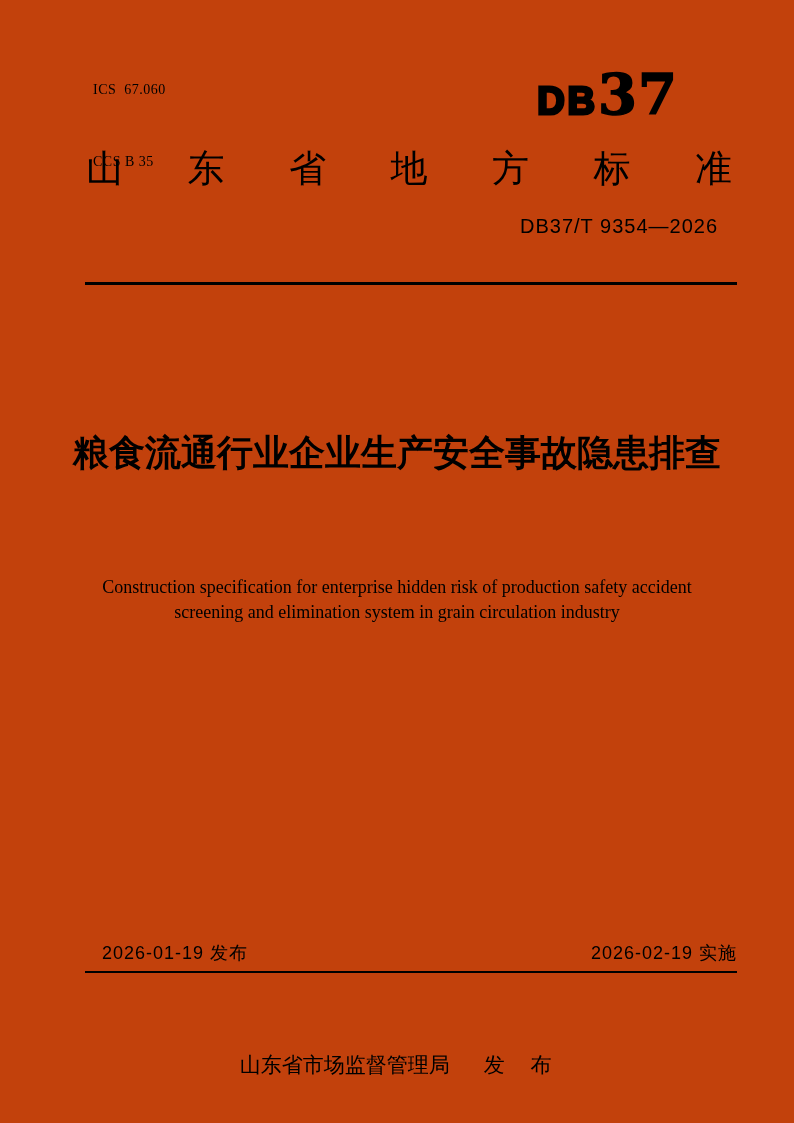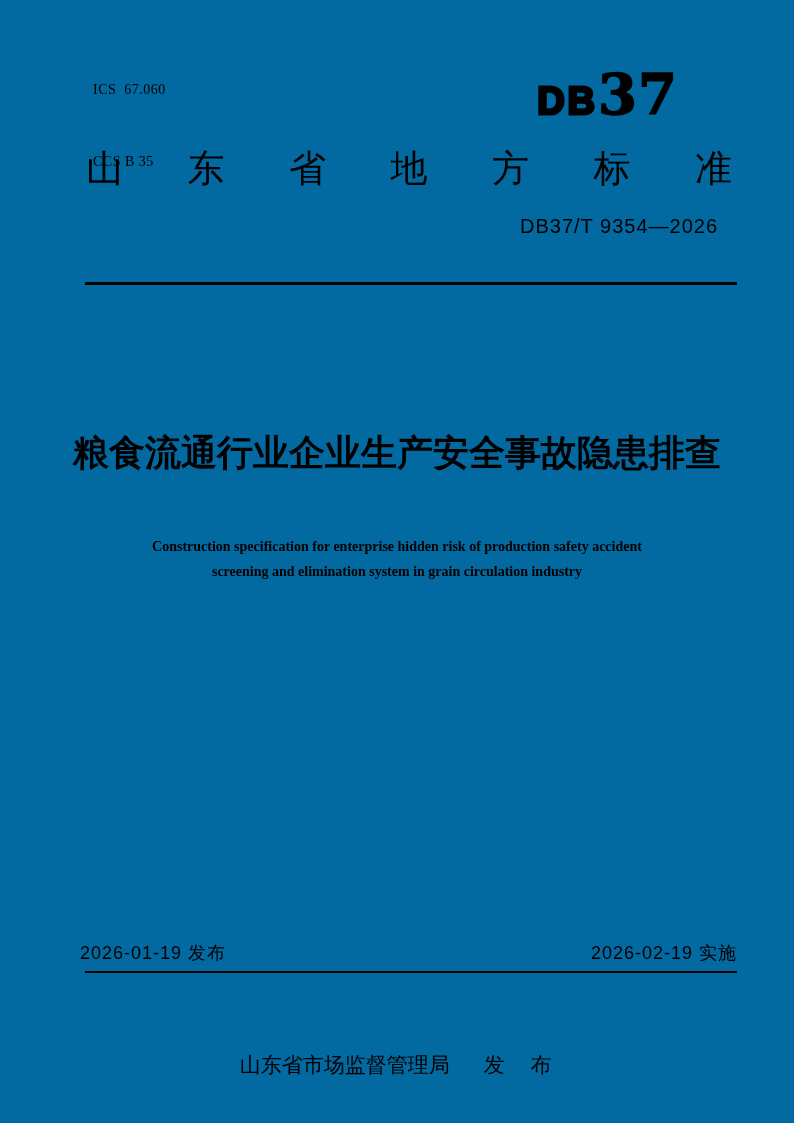--- a/index.html
+++ b/index.html
@@ -4,21 +4,21 @@
 <style>
   * { margin: 0; padding: 0; box-sizing: border-box; }
   html, body { background: #ffffff; }
   body { font-family: "Liberation Sans", sans-serif; color: #000; }
 
   .page {
     position: relative;
     width: 794px;
     height: 1123px;
     margin: 0 auto;
-    background: #0369a1;
+    background: #c2410c;
     overflow: hidden;
   }
 
   .ics-block {
     position: absolute;
     top: 30px;
     left: 93px;
     font-size: 14px;
     line-height: 24px;
     white-space: pre;
@@ -85,34 +85,33 @@
     left: 0;
     right: 0;
     text-align: center;
     font-size: 36px;
     font-weight: bold;
     line-height: 49px;
   }
 
   .doc-subtitle {
     position: absolute;
-    top: 534px;
+    top: 575px;
     left: 60px;
     right: 60px;
     text-align: center;
     font-family: "Liberation Serif", serif;
-    font-size: 14px;
+    font-size: 18px;
     line-height: 25px;
-    font-weight: bold;
   }
 
   .dates-row {
     position: absolute;
     top: 940px;
-    left: 80px;
+    left: 102px;
     right: 57px;
     display: flex;
     justify-content: space-between;
     font-size: 18px;
     line-height: 26px;
     letter-spacing: 1px;
     white-space: pre;
   }
 
   .rule-bottom {

